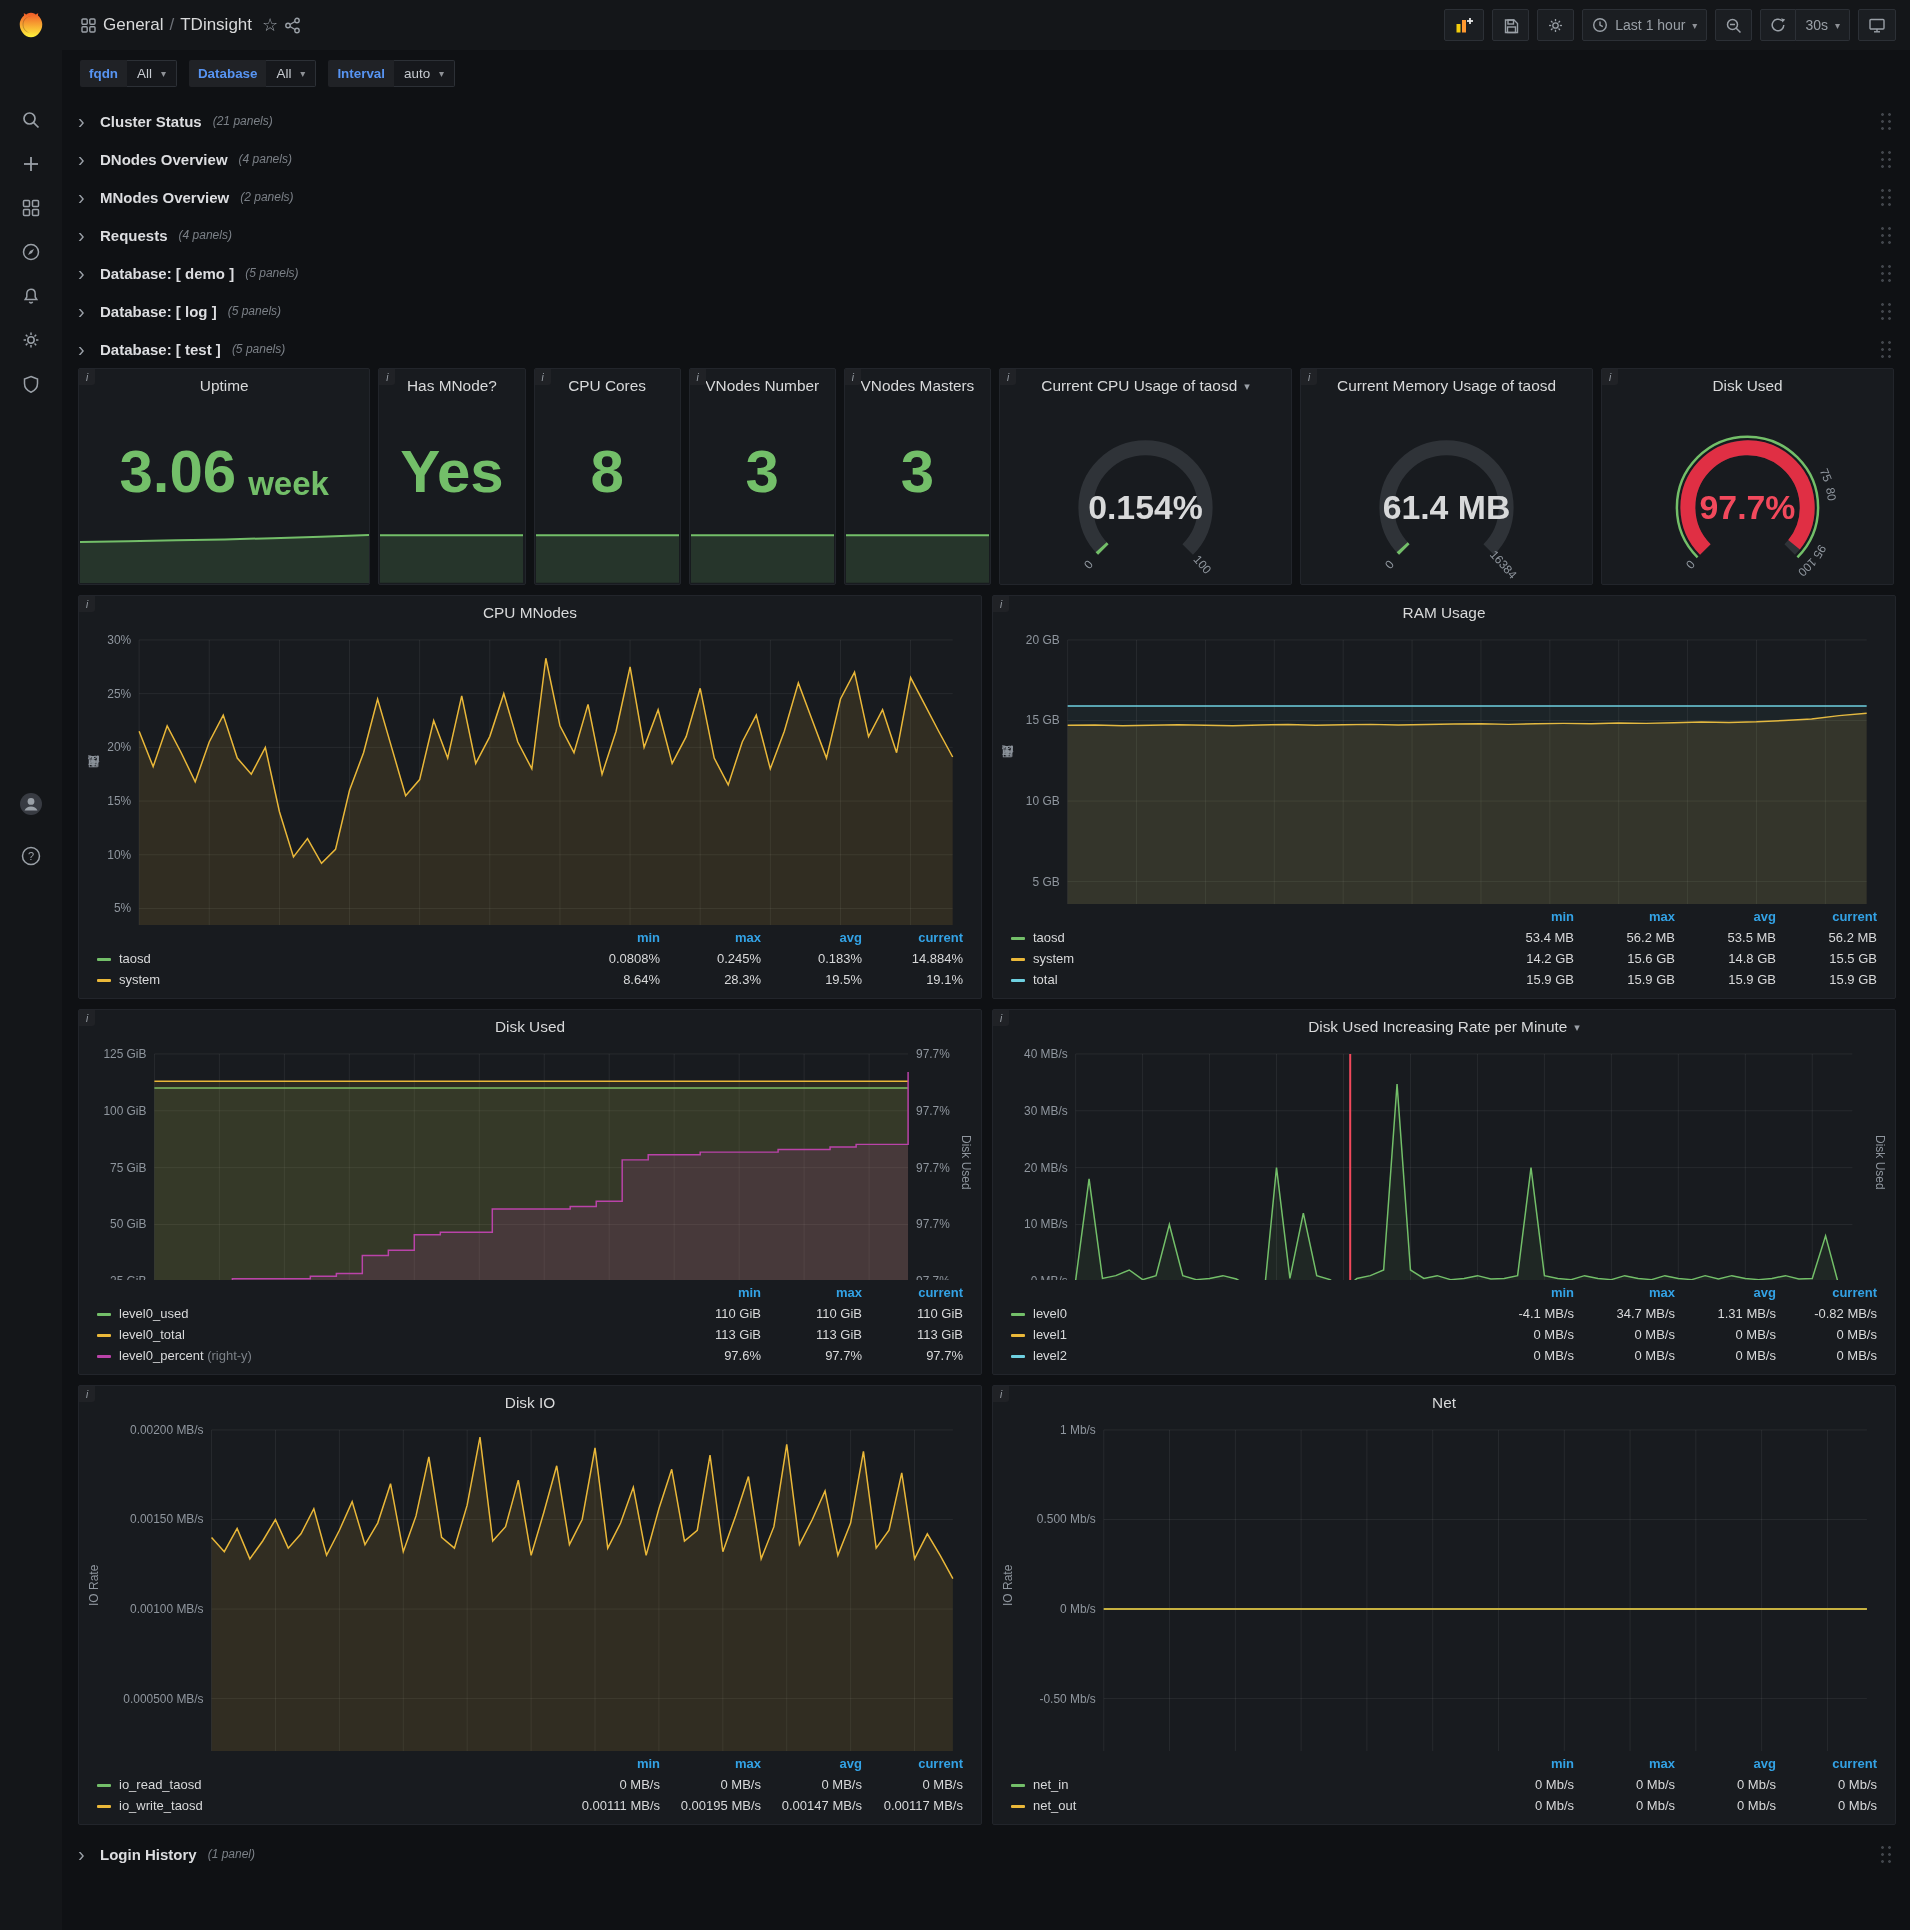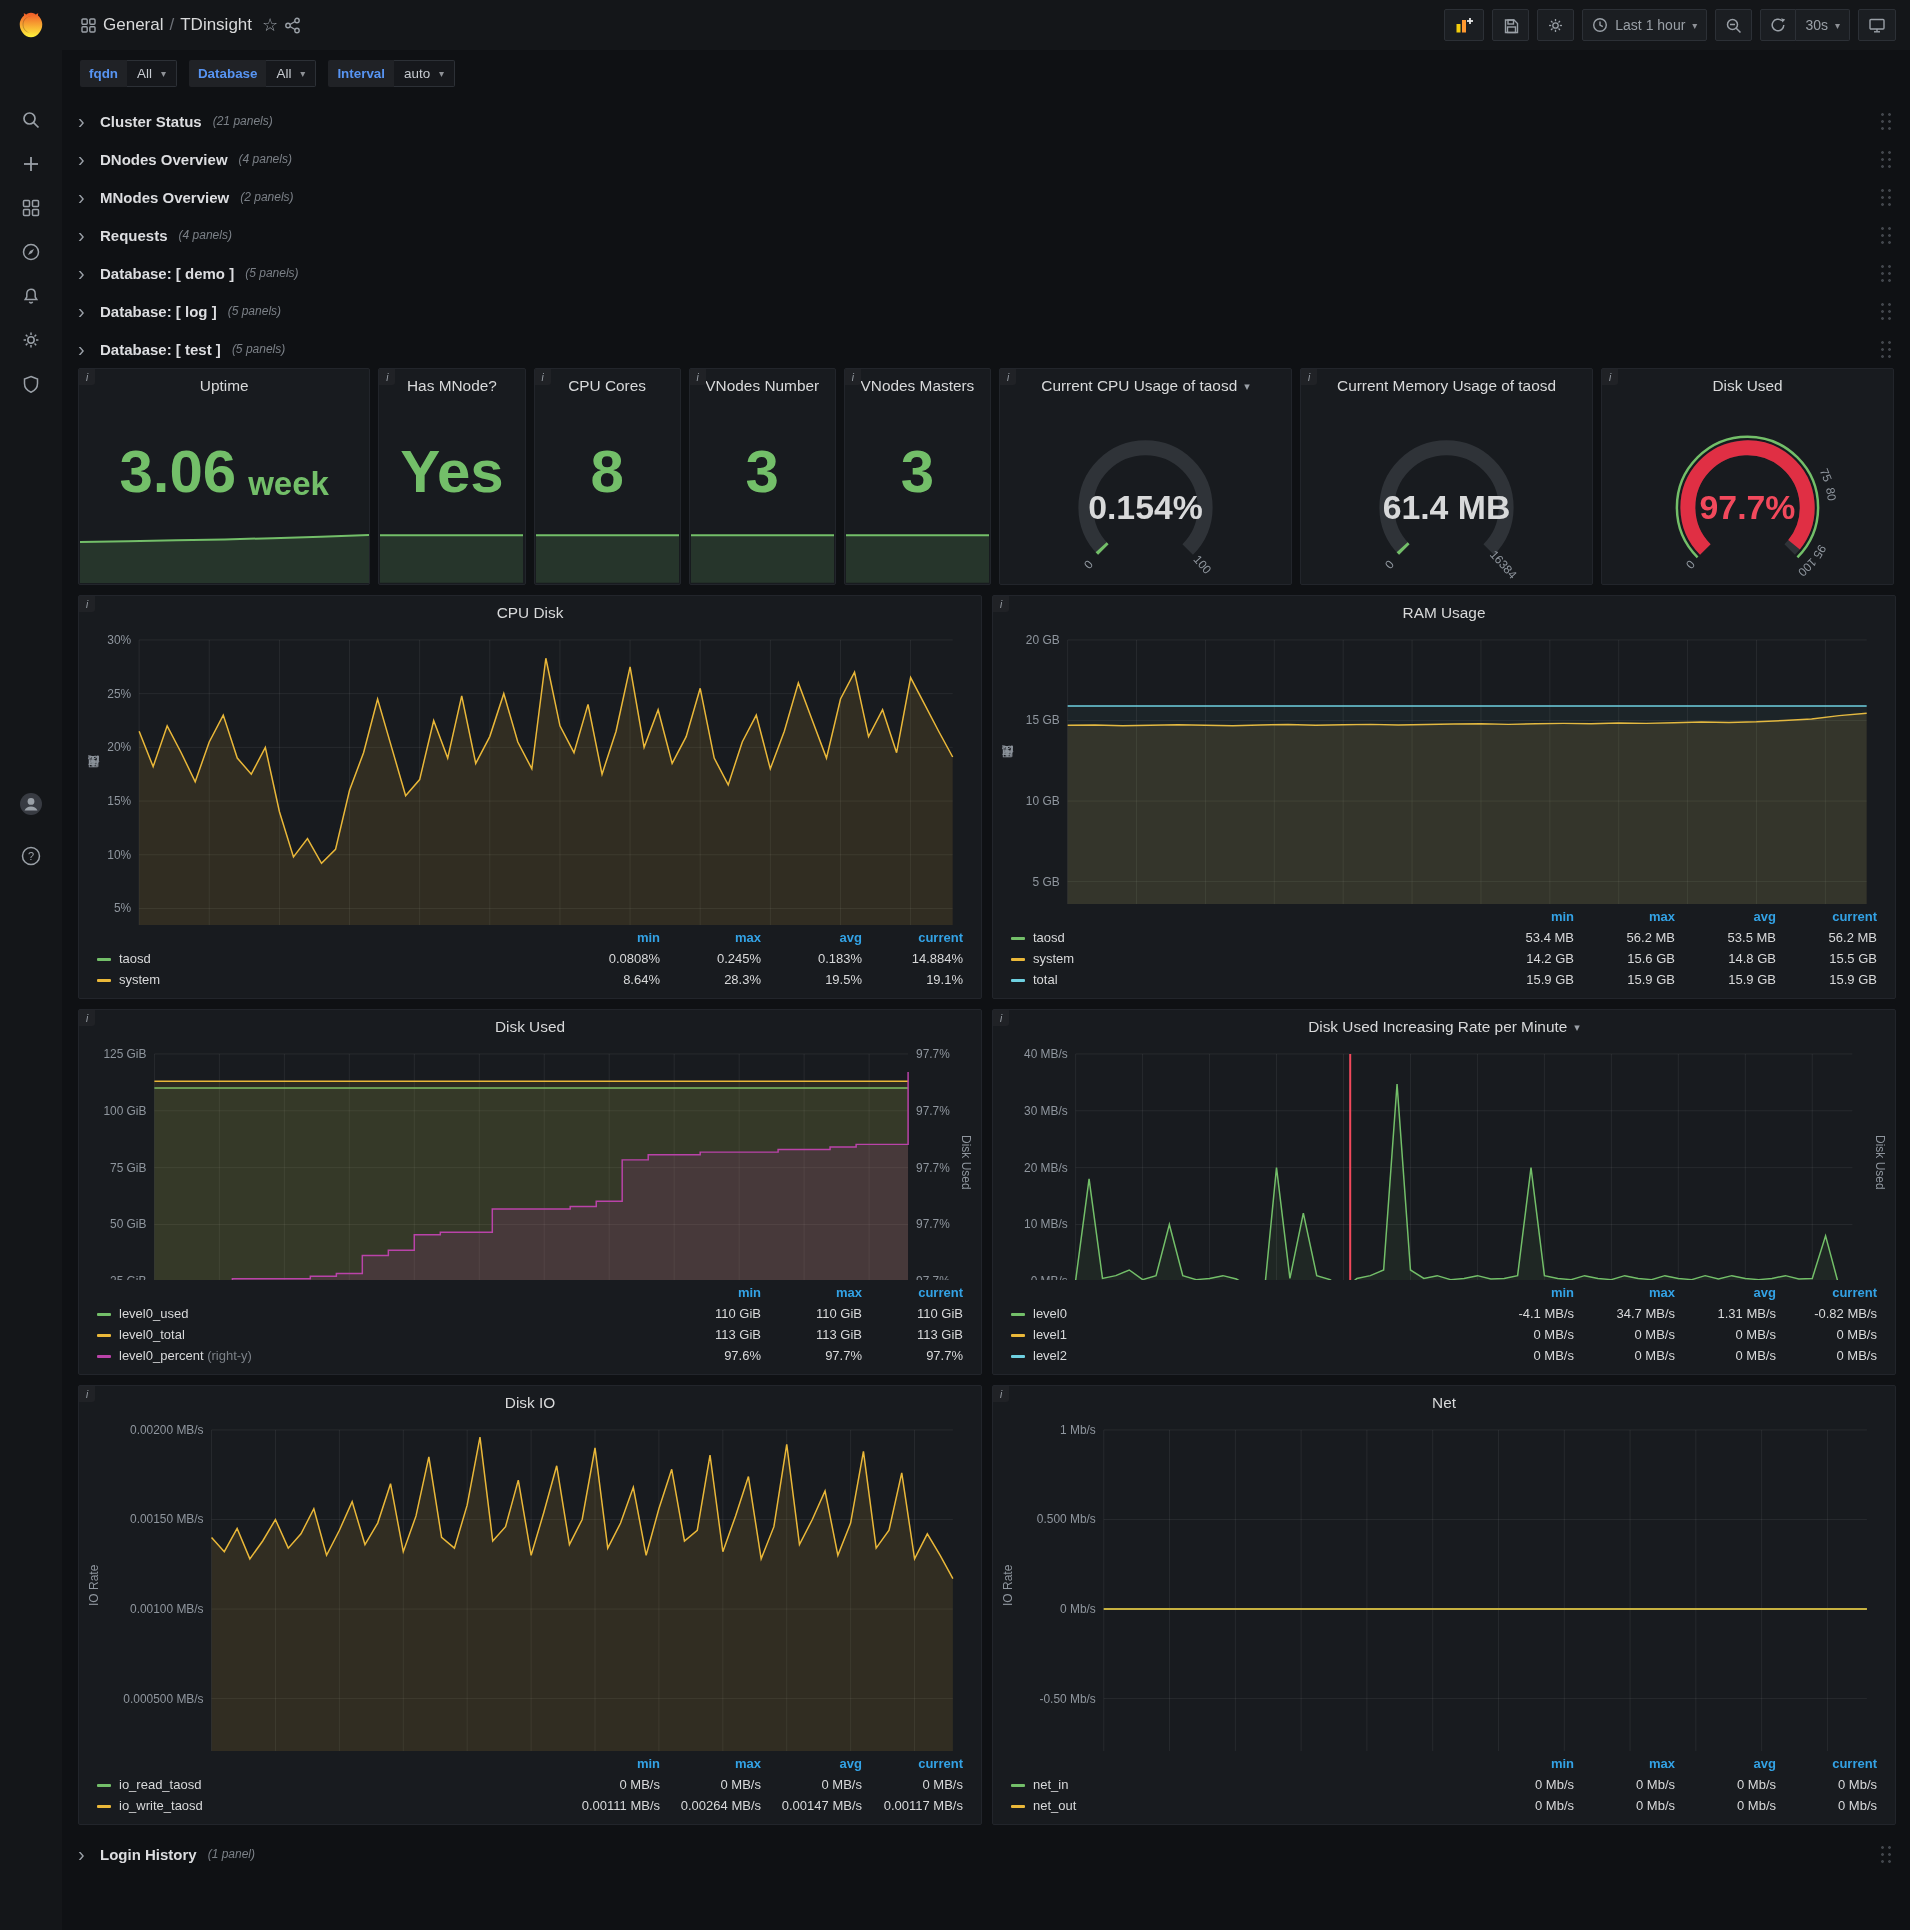--- a/index.html
+++ b/index.html
@@ -437,21 +437,21 @@
               <text x="146" y="117" text-anchor="middle" class="gval" fill="#F2495C">97.7%</text>
             </svg>
           </div>
       </section>
     </div>
 
     <div class="charts">
       <section class="panel" style="height:404px">
         <span class="corner">i</span>
         <h2 class="ptitle">
-            <span>CPU Disk</span>
+            <span>CPU MNodes</span>
           </h2>
         <div class="plot-wrap">
             <span class="ylabel">使用占比</span>
             <div class="plot">
               <svg width="868" height="358" viewBox="0 0 872 360">
                 <line x1="35.9" y1="334" x2="854" y2="334" stroke="rgba(255,255,255,0.07)" stroke-width="1"></line>
                 <text x="27.9" y="338" text-anchor="end" class="tick">0%</text>
                 <line x1="35.9" y1="280" x2="854" y2="280" stroke="rgba(255,255,255,0.07)" stroke-width="1"></line>
                 <text x="27.9" y="284" text-anchor="end" class="tick">5%</text>
                 <line x1="35.9" y1="226" x2="854" y2="226" stroke="rgba(255,255,255,0.07)" stroke-width="1"></line>
@@ -849,21 +849,21 @@
               <tr>
                 <td class="name"><span class="sw" style="background:#73BF69"></span>io_read_taosd</td>
                 <td class="num">0 MB/s</td>
                 <td class="num">0 MB/s</td>
                 <td class="num">0 MB/s</td>
                 <td class="num">0 MB/s</td>
               </tr>
               <tr>
                 <td class="name"><span class="sw" style="background:#EAB839"></span>io_write_taosd</td>
                 <td class="num">0.00111 MB/s</td>
-                <td class="num">0.00264 MB/s</td>
+                <td class="num">0.00195 MB/s</td>
                 <td class="num">0.00147 MB/s</td>
                 <td class="num">0.00117 MB/s</td>
               </tr>
             </tbody>
           </table>
       </section>
       <section class="panel" style="height:440px">
         <span class="corner">i</span>
         <h2 class="ptitle">
             <span>Net</span>

